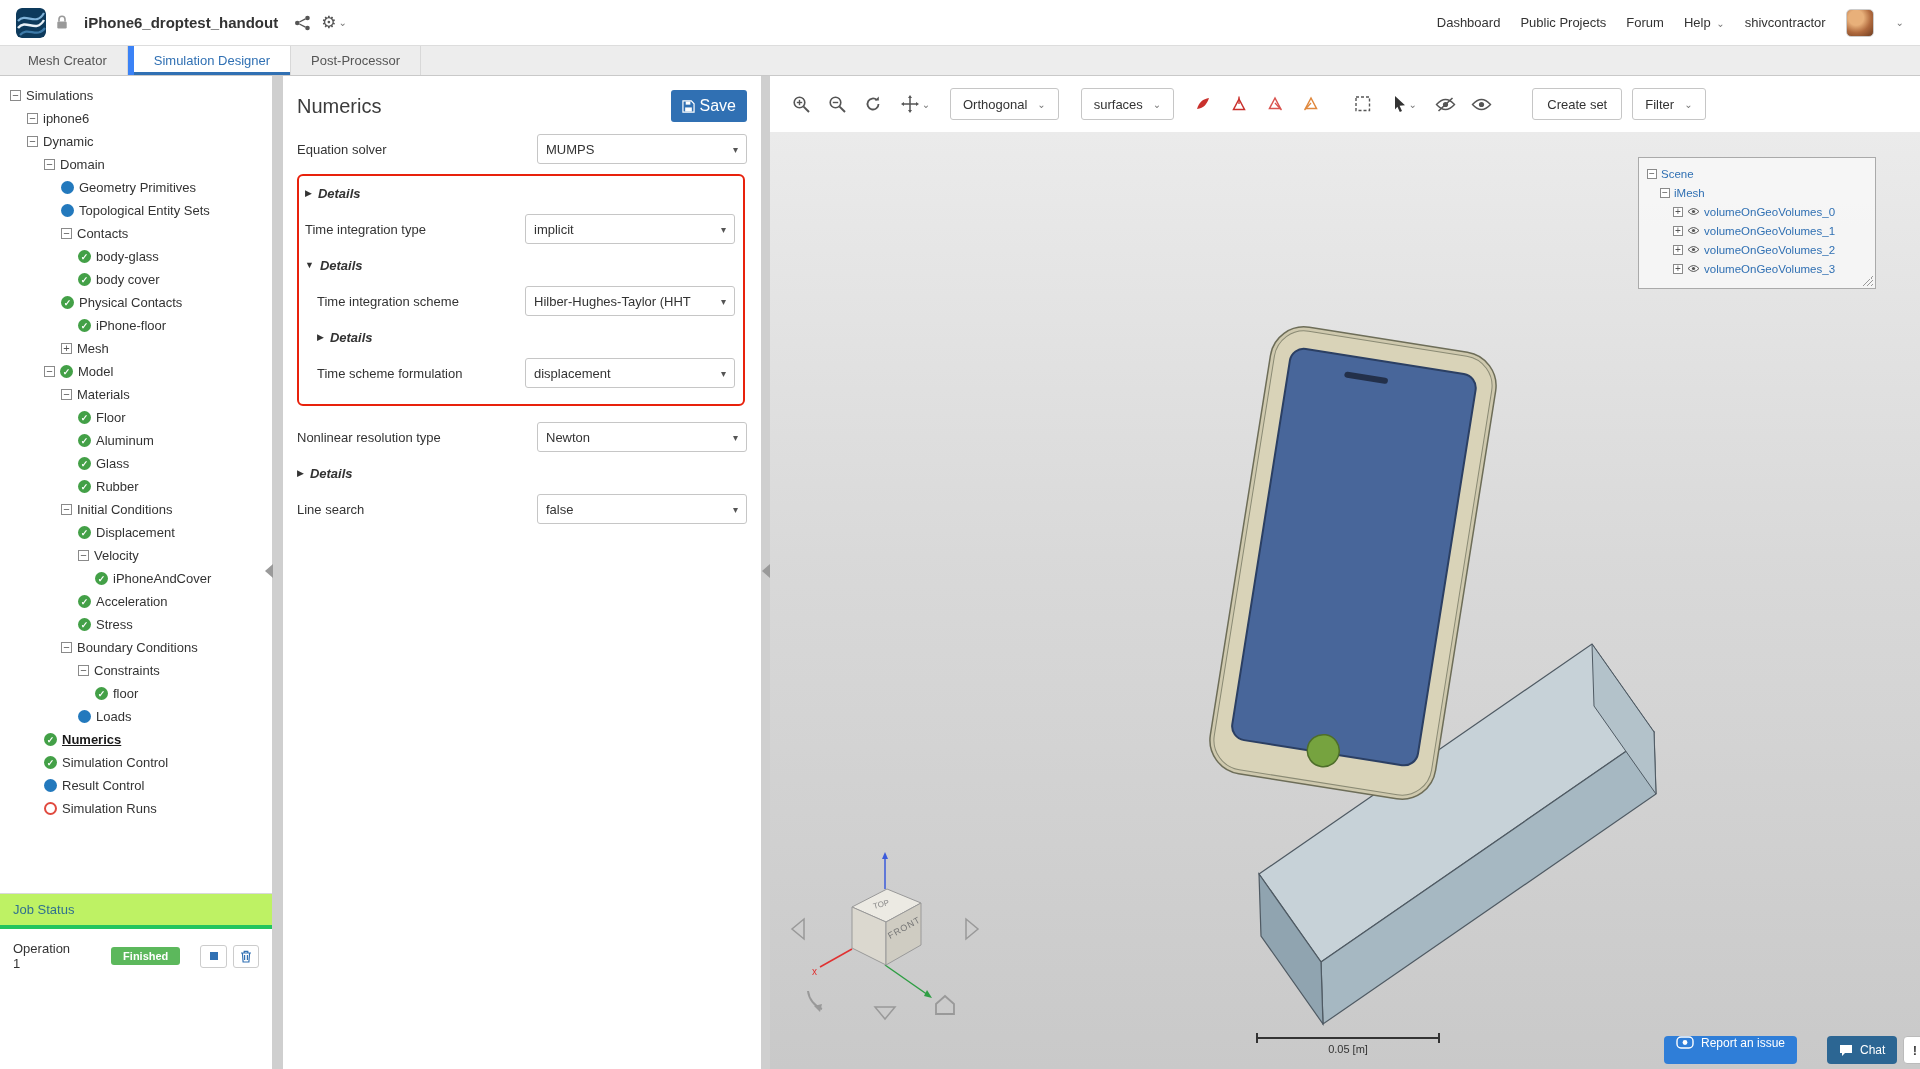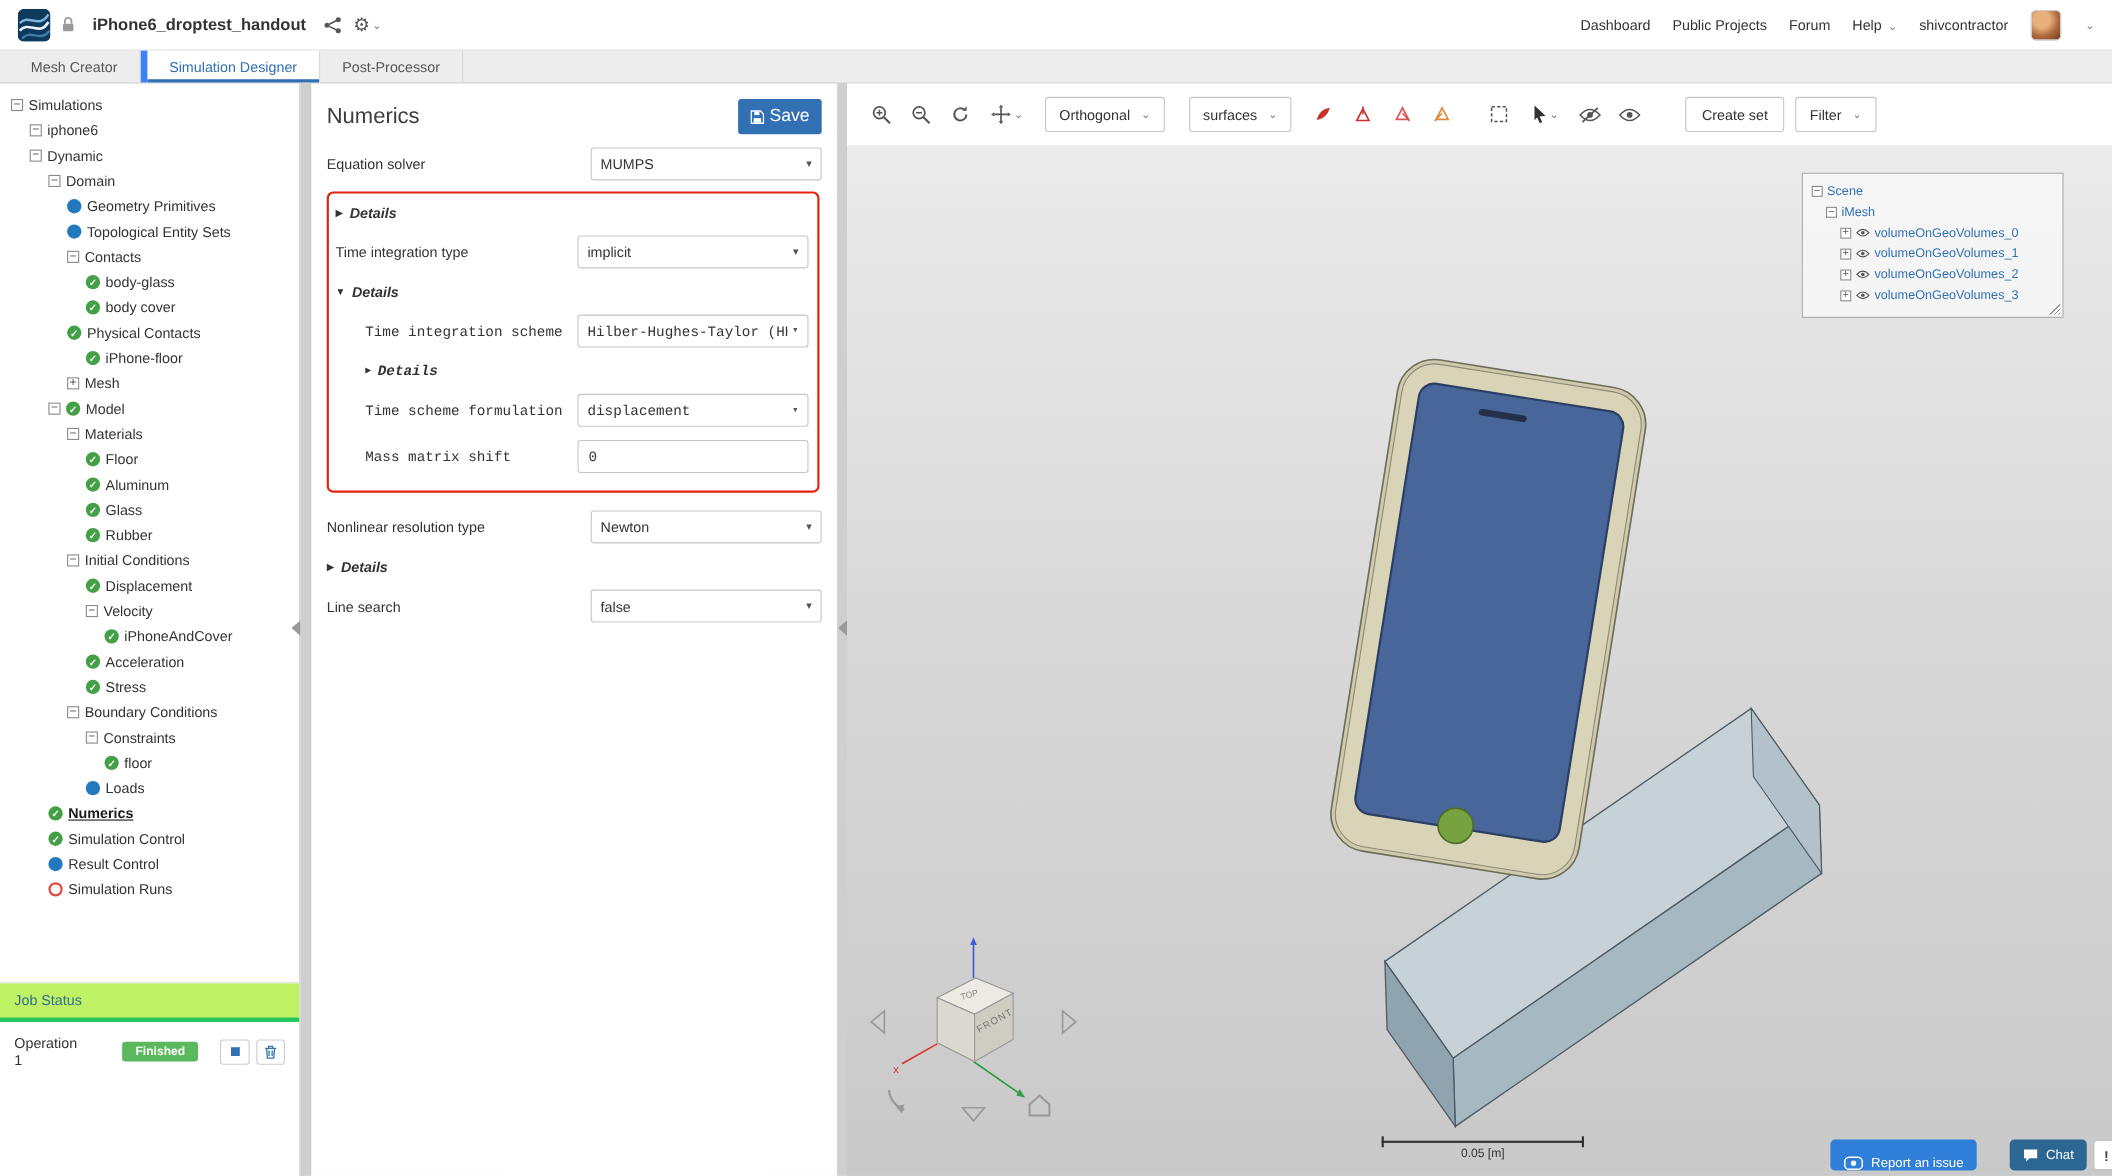--- a/index.html
+++ b/index.html
@@ -57,21 +57,21 @@
   .sec-title { font-size:16px; font-weight:bold; color:#333; padding:16px 0 14px; }
   .field-row { display:flex; align-items:center; height:42px; }
   .flabel { flex:1; font-size:13px; color:#333; }
   .selectbox { width:210px; height:30px; border:1px solid #c6c6c6; border-radius:3px; background:#fff; display:flex; align-items:center; padding:0 8px; cursor:pointer; flex:none; }
   .sval { flex:1; font-size:13px; color:#333; white-space:nowrap; overflow:hidden; }
   .scaret { font-size:10px; color:#555; margin-left:4px; }
   .fieldinput { width:210px; height:30px; border:1px solid #c6c6c6; border-radius:3px; font-size:13px; padding:0 9px; font-family:inherit; color:#333; flex:none; }
   .details-row { display:flex; align-items:center; height:30px; cursor:pointer; }
   .dcaret { font-size:9px; color:#333; margin-right:6px; }
   .dlabel { font-size:13px; font-style:italic; font-weight:bold; color:#333; }
-  .indent-1 { margin-left:27px;font-family:Liberation Mono, monospace; }
+  .indent-1 { margin-left:12px; }
   #red-box { border:2px solid #e8210c; border-radius:6px; margin:4px 2px 10px 0; padding:2px 8px 10px 6px; }
 
   
   #viewport { flex:1; display:flex; flex-direction:column; background:#fff; min-width:0; }
   #vp-toolbar { height:56px; background:#fff; display:flex; align-items:center; padding-left:16px; gap:6px; flex:none; }
   .ico-btn { width:30px; height:30px; display:flex; align-items:center; justify-content:center; border-radius:3px; cursor:pointer; }
   .vp-drop { height:32px; border:1px solid #c6c6c6; border-radius:3px; background:#fff; display:flex; align-items:center; gap:8px; padding:0 12px; font-size:13px; color:#333; cursor:pointer; margin:0 8px; }
   .vp-btn { height:32px; border:1px solid #c6c6c6; border-radius:3px; background:#fff; display:flex; align-items:center; padding:0 14px; font-size:13px; color:#333; cursor:pointer; }
   .tool-gap { width:10px; }
   #vp-canvas { flex:1; position:relative; background:linear-gradient(180deg,#ebebeb 0%,#d9d9d9 45%,#c9c9c9 100%); overflow:hidden; }
@@ -89,21 +89,21 @@
   
   #nav-cube { position:absolute; left:20px; bottom:40px; width:190px; height:180px; }
   
   #scale-bar { position:absolute; left:486px; top:905px; width:184px; text-align:center; }
   .scale-line { height:2px; background:#333; position:relative; }
   .scale-line:before, .scale-line:after { content:""; position:absolute; top:-4px; width:2px; height:10px; background:#333; }
   .scale-line:before { left:0; } .scale-line:after { right:0; }
   .scale-text { font-size:11px; color:#333; margin-top:4px; }
 
   
-  #report-btn { position:absolute; left:894px; top:904px; height:28px; background:#2f7ed8; color:#fff; border:none; border-radius:4px; font-size:12px; display:flex; align-items:flex-end; gap:7px; padding:0 12px; cursor:pointer; font-family:inherit; }
+  #report-btn { position:absolute; left:894px; top:904px; height:28px; background:#2f7ed8; color:#fff; border:none; border-radius:4px; font-size:12px; display:flex; align-items:flex-start; gap:7px; padding:0 12px; cursor:pointer; font-family:inherit; }
   #chat-btn { position:absolute; left:1057px; top:904px; height:28px; background:#2c6693; color:#fff; border:none; border-radius:4px; font-size:12px; display:flex; align-items:center; gap:7px; padding:0 12px; cursor:pointer; font-family:inherit; }
   #notif-box { position:absolute; left:1133px; top:904px; width:24px; height:28px; background:#fff; border:1px solid #bbb; border-radius:4px 0 0 4px; display:flex; align-items:center; justify-content:center; font-weight:bold; color:#444; font-size:13px; }
 
   
   .collapse-handle { position:absolute; top:488px; width:0; height:0; border-top:7px solid transparent; border-bottom:7px solid transparent; border-right:8px solid #9a9a9a; cursor:pointer; }
   #handle-nav { left:265px; } #handle-props { left:762px; }
 </style>
 </head>
 <body>
 
@@ -354,24 +354,20 @@
         <div class="details-row indent-1">
           <span class="dcaret">▶</span>
           <span class="dlabel">Details</span>
         </div>
         <div class="field-row indent-1">
           <span class="flabel">Time scheme formulation</span>
           <div class="selectbox">
             <span class="sval">displacement</span>
             <span class="scaret">▾</span>
           </div>
-        </div>
-        <div class="field-row indent-1">
-          <span class="flabel">Mass matrix shift</span>
-          <input class="fieldinput" value="0" style="">
         </div>
       </div>
     <div id="fields-bottom">
         <div class="field-row indent-0">
           <span class="flabel">Nonlinear resolution type</span>
           <div class="selectbox">
             <span class="sval">Newton</span>
             <span class="scaret">▾</span>
           </div>
         </div>

